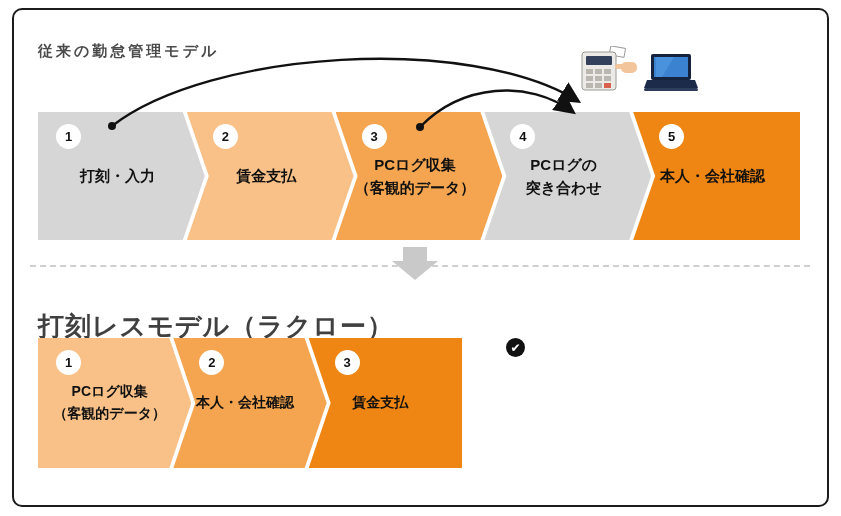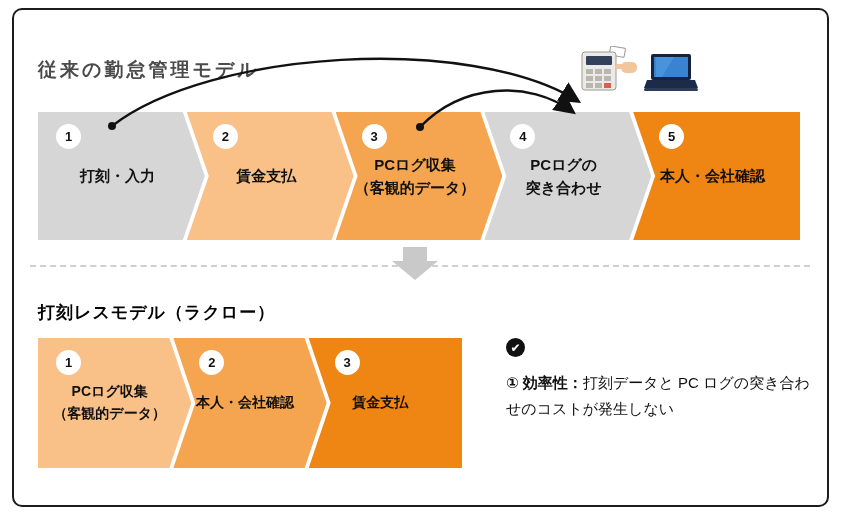--- a/index.html
+++ b/index.html
@@ -1,23 +1,23 @@
 <!DOCTYPE html>
 <html><head>
 <meta charset="utf-8">
 <style>
   html,body{margin:0;padding:0;background:#ffffff;}
   body{width:841px;height:516px;position:relative;overflow:hidden;
        font-family:"Liberation Sans","DejaVu Sans",sans-serif;color:#111;}
   .frame{position:absolute;left:12px;top:8px;width:813px;height:495px;
          border:2px solid #1c1c1c;border-radius:10px;pointer-events:none;}
-  .top-title{position:absolute;left:38px;top:44px;font-size:19px;font-weight:bold;
+  .top-title{position:absolute;left:38px;top:32px;font-size:15px;font-weight:bold;
              color:#4b4b4b;letter-spacing:3px;}
-  .bottom-title{position:absolute;left:38px;top:287px;font-size:17px;font-weight:bold;
-             color:#000000;letter-spacing:1px;}
+  .bottom-title{position:absolute;left:38px;top:287px;font-size:26px;font-weight:bold;
+             color:#404040;letter-spacing:1px;}
   
   .flow{position:absolute;display:flex;}
   .flow-top{left:38px;top:112px;width:762px;height:128px;}
   .flow-bottom{left:38px;top:338px;width:424px;height:130px;}
   .chev{flex:1;position:relative;height:100%;}
   .chev + .chev{margin-left:-18px;}
   .c-first{clip-path:polygon(0 0,calc(100% - 22px) 0,100% 50%,calc(100% - 22px) 100%,0 100%);}
   .c-mid{clip-path:polygon(0 0,calc(100% - 22px) 0,100% 50%,calc(100% - 22px) 100%,0 100%,22px 50%);}
   .c-last{clip-path:polygon(0 0,100% 0,100% 100%,0 100%,22px 50%);}
   .bg-gray{background:#d6d6d6;}
@@ -161,14 +161,13 @@
     <div class="lbl">
       <span>賃金支払</span>
     </div>
   </div>
 </div>
 
 <div class="merits">
   <div class="merit-head">
     <span class="check-circle">✔</span>
   </div>
-  <p class="merit-item"><b>① 効率性：</b><span>打刻データと PC ログの突き合わせのコストが発生しない</span></p>
 </div>
 
 </body></html>

